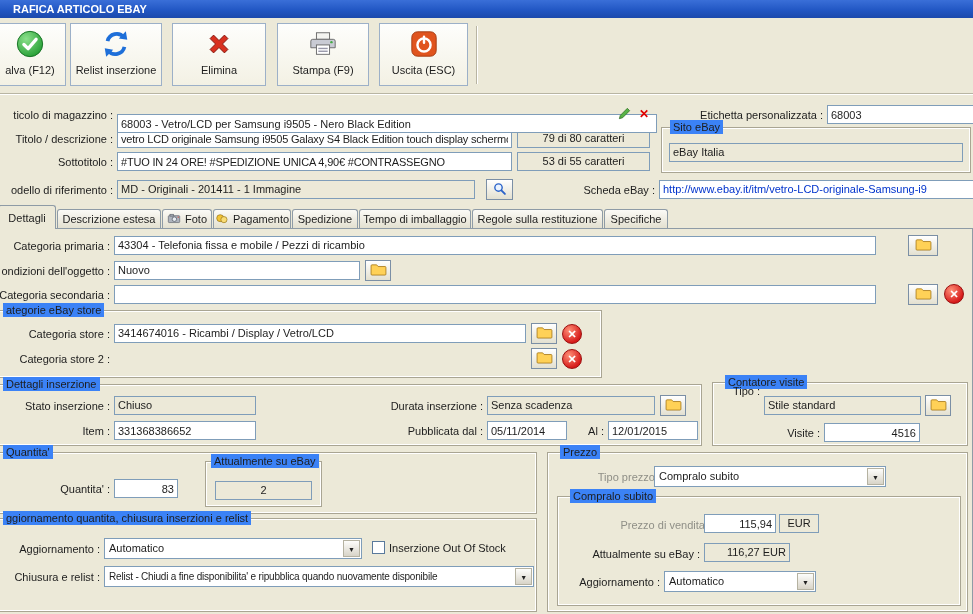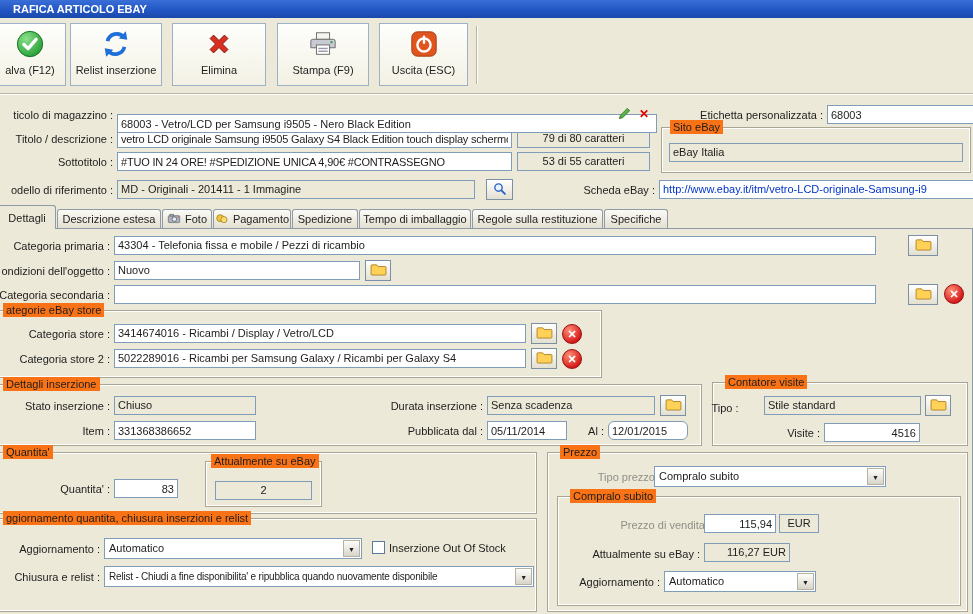--- a/index.html
+++ b/index.html
@@ -35,21 +35,21 @@
   .ro{background:#ECE9D8;}
   .dis{background:#F1F0E8;color:#8c8c8c;}
   .ar{text-align:right;}
   .ac{text-align:center;}
   .blue{color:#0033CC;}
   .navy{color:#0020A8;}
   .sm{font-size:10px;letter-spacing:-0.2px;}
 
   .grp{position:absolute;box-sizing:border-box;border:1px solid #A9A593;
        box-shadow:inset 1px 1px 0 #FFFFFF, inset -1px -1px 0 #FFFFFF;}
-  .grp .gt{position:absolute;top:-8px;left:12px;background:#f97316;padding:0 3px;height:14px;
+  .grp .gt{position:absolute;top:-8px;left:12px;background:#3b82f6;padding:0 3px;height:14px;
        line-height:14px;white-space:nowrap;}
 
   .sbtn{position:absolute;height:21px;box-sizing:border-box;border:1px solid #7B8FA5;
     background:linear-gradient(#FFFFFF,#E3E0D0);display:flex;align-items:center;justify-content:center;cursor:default;}
   .rdel{position:absolute;width:20px;height:20px;border-radius:50%;box-sizing:border-box;
     background:radial-gradient(circle at 35% 30%,#FF9078,#D61A1A 72%);border:1px solid #9A0E0E;}
   .rdel::after{content:"✕";position:absolute;left:0;top:0;width:100%;height:100%;color:#fff;
     font-weight:bold;font-size:11px;line-height:18px;text-align:center;}
 
   .combo{position:absolute;height:21px;box-sizing:border-box;border:1px solid #7F9DB9;background:#fff;
@@ -132,24 +132,24 @@
   #l-stato{left:-40px;top:398px;width:150px;}
   #f-stato{left:114px;top:396px;width:142px;}
   #l-dur{left:350px;top:398px;width:133px;}
   #f-dur{left:487px;top:396px;width:168px;}
   #b-fold6{left:660px;top:395px;width:26px;}
   #l-item{left:-40px;top:423px;width:150px;}
   #f-item{left:114px;top:421px;width:142px;}
   #l-pub{left:350px;top:423px;width:133px;}
   #f-pub{left:487px;top:421px;width:80px;}
   #l-al{left:560px;top:423px;width:44px;}
-  #f-al{left:608px;top:421px;width:80px;border-radius:6px;}
+  #f-al{left:608px;top:421px;width:90px;}
 
   #g-vis{left:712px;top:382px;width:256px;height:64px;}
-  #l-tipo{left:690px;top:400px;width:70px;text-align:center;}
+  #l-tipo{left:690px;top:383px;width:70px;}
   #f-tipo{left:764px;top:396px;width:157px;}
   #b-fold7{left:925px;top:395px;width:26px;}
   #l-visite{left:734px;top:425px;width:86px;}
   #f-visite{left:824px;top:423px;width:96px;}
 
   #g-qty{left:-10px;top:452px;width:547px;height:62px;}
   #l-qty{left:-40px;top:481px;width:150px;}
   #f-qty{left:114px;top:479px;width:64px;}
   #g-qeb{left:205px;top:461px;width:117px;height:46px;}
   #g-qeb .gt{left:5px;}
@@ -334,21 +334,20 @@
   </div>
   <div class="lbl" id="l-st1" style="z-index:2">Categoria store :</div>
   <div class="fld" id="f-st1" style="z-index:2">3414674016 - Ricambi / Display / Vetro/LCD</div>
   <div class="sbtn" id="b-fold4" style="z-index:2">
       <span><svg viewBox="0 0 18 14" width="17" height="13">
           <path d="M1 3 a1 1 0 0 1 1 -1 h5 l1.6 1.8 H16 a1 1 0 0 1 1 1 V12 a1 1 0 0 1 -1 1 H2 a1 1 0 0 1 -1 -1 z" fill="#FFD157" stroke="#A8791B" stroke-width="0.9"></path>
         </svg></span>
     </div>
   <div class="rdel" id="r-del2" style="z-index:2"></div>
   <div class="lbl" id="l-st2" style="z-index:2">Categoria store 2 :</div>
-  <div class="fld" id="f-st2" style="z-index:2">5022289016 - Ricambi per Samsung Galaxy / Ricambi per Galaxy S4</div>
   <div class="sbtn" id="b-fold5" style="z-index:2">
       <span><svg viewBox="0 0 18 14" width="17" height="13">
           <path d="M1 3 a1 1 0 0 1 1 -1 h5 l1.6 1.8 H16 a1 1 0 0 1 1 1 V12 a1 1 0 0 1 -1 1 H2 a1 1 0 0 1 -1 -1 z" fill="#FFD157" stroke="#A8791B" stroke-width="0.9"></path>
         </svg></span>
     </div>
   <div class="rdel" id="r-del3" style="z-index:2"></div>
 
   <div class="grp" id="g-list" style="z-index:2">
     <span class="gt">Dettagli inserzione</span>
   </div>

